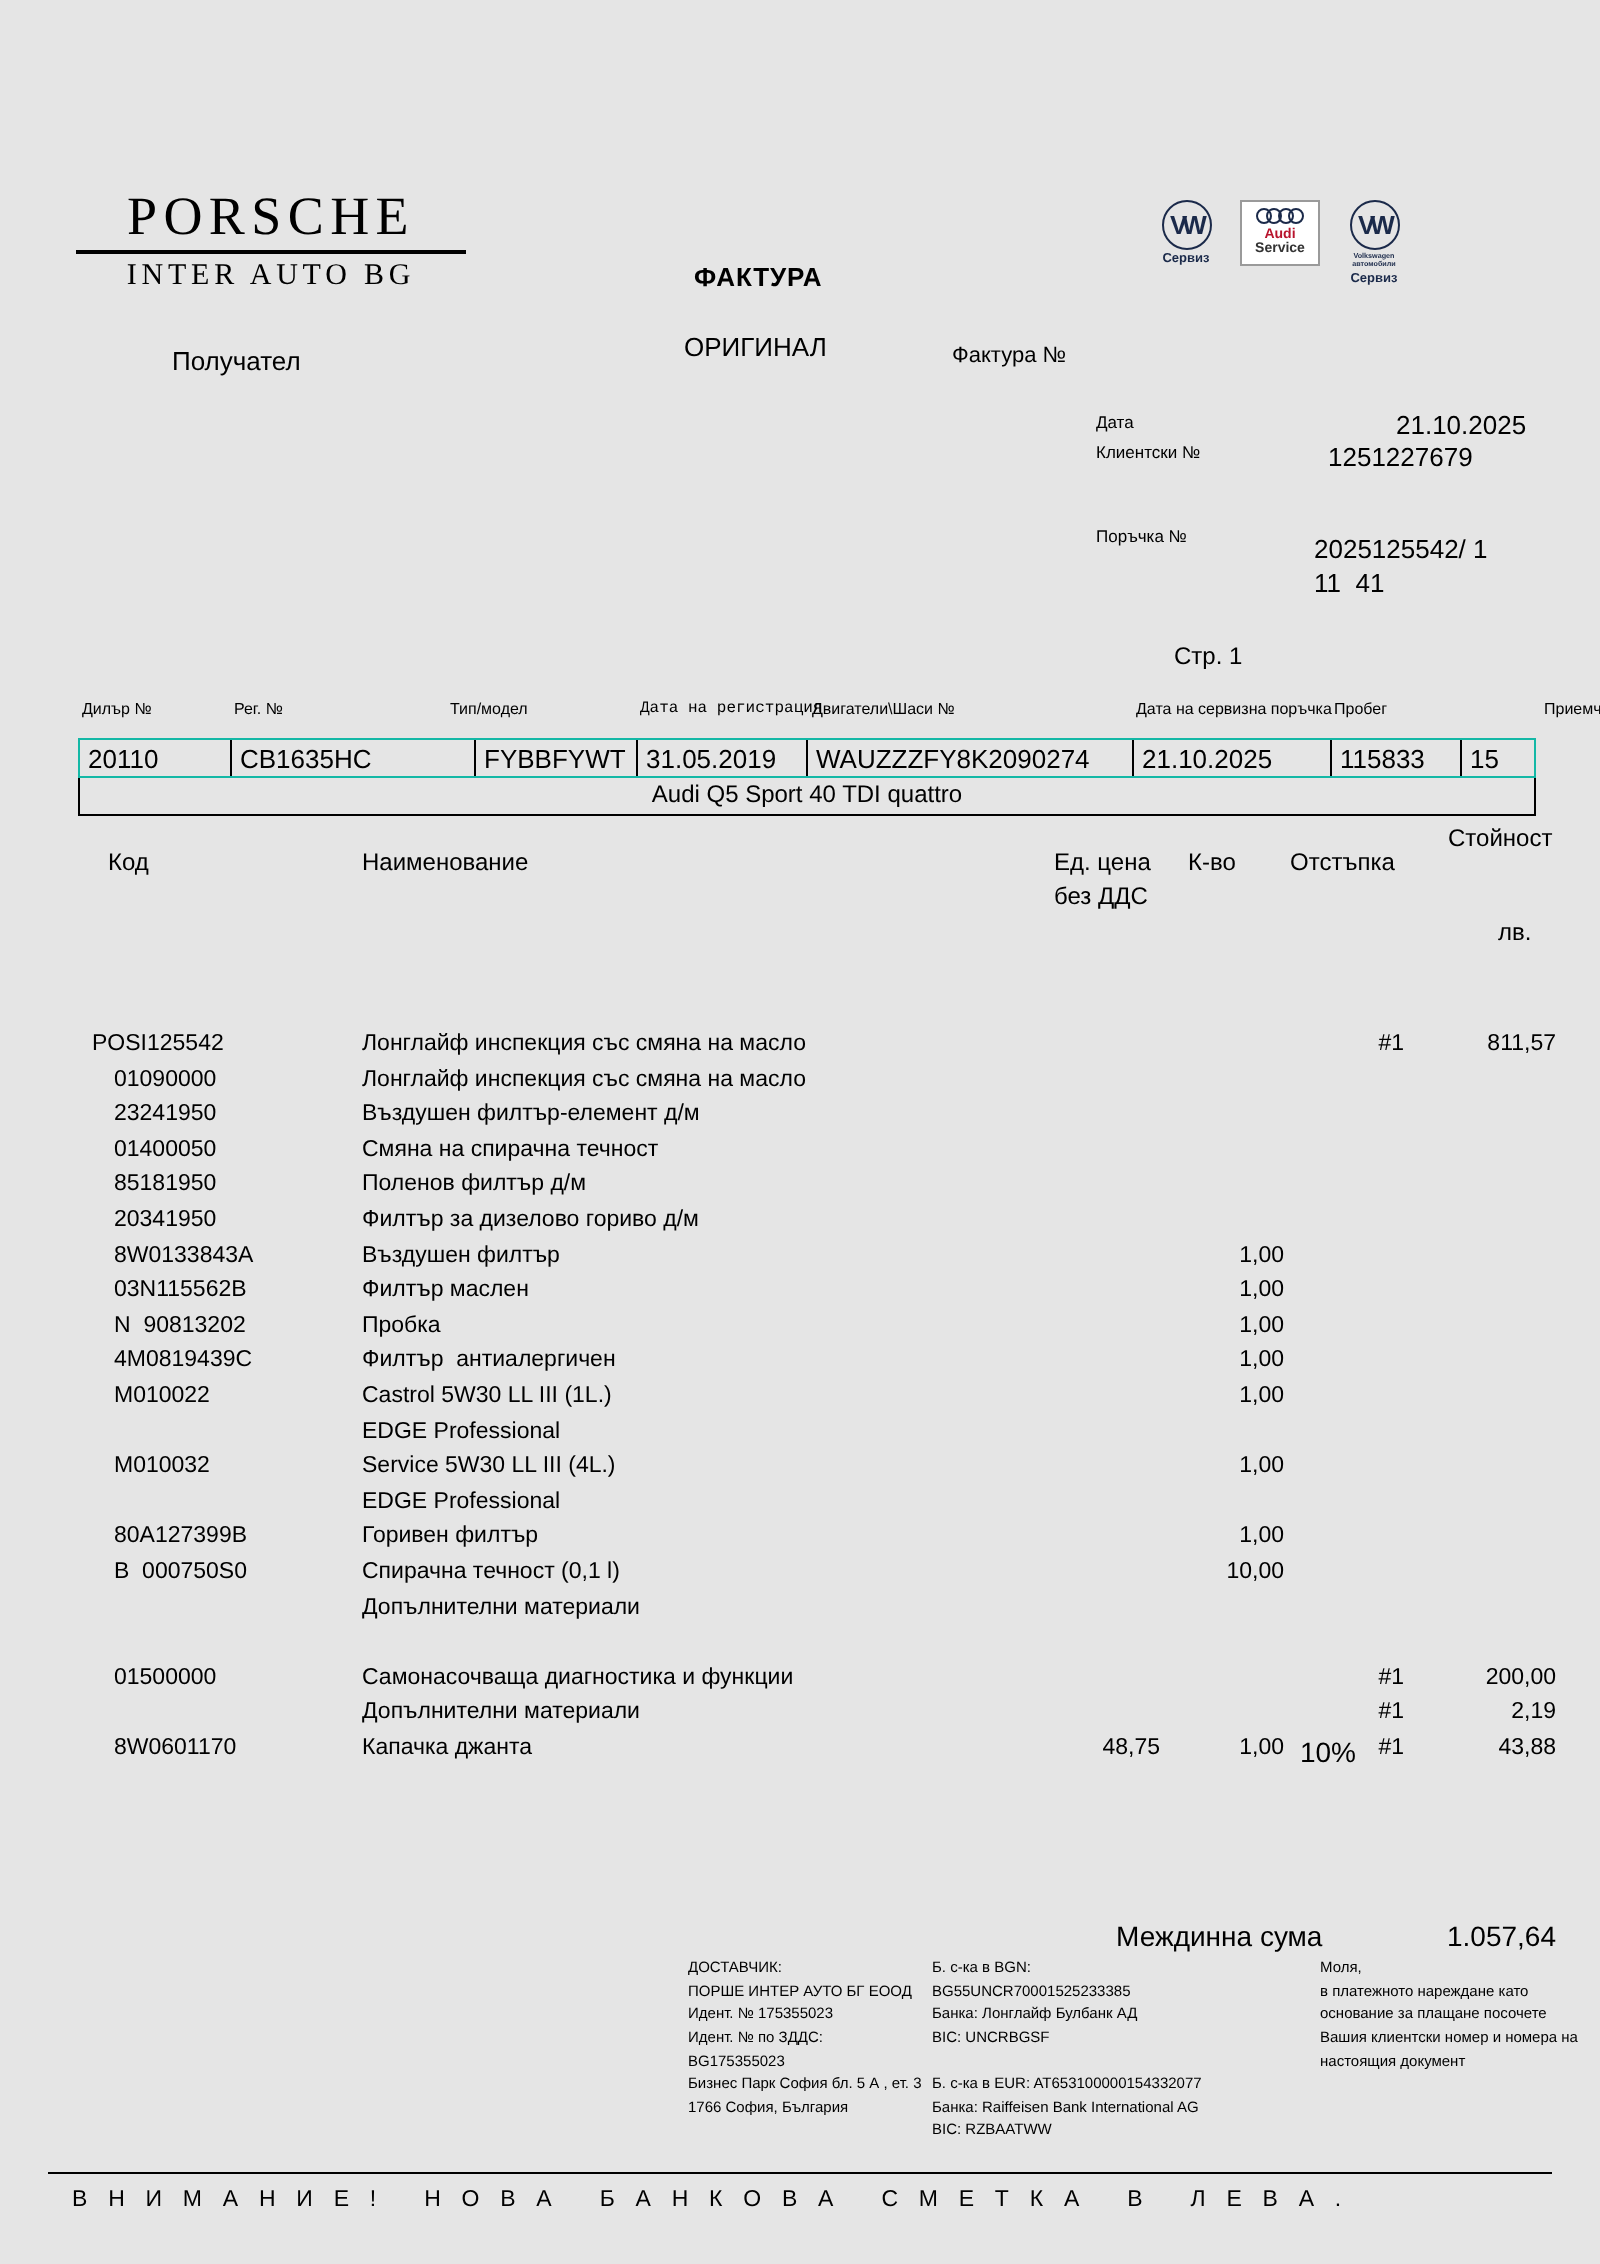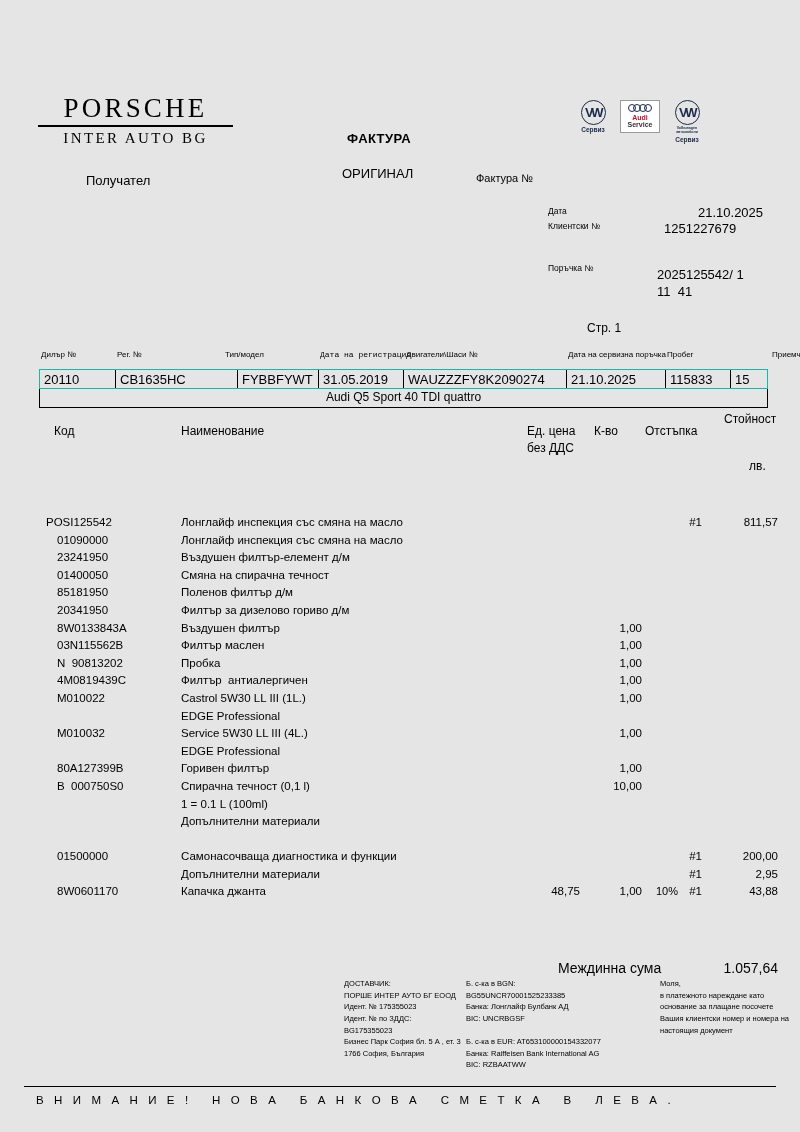--- a/index.html
+++ b/index.html
@@ -171,21 +171,21 @@
   #items-head .hd { position: absolute; font-size: 12px; }
 
   
   #items { position: absolute; left: 0; top: 516px; width: 800px; }
   .irow { position: relative; height: 17.6px; }
   .irow .code  { position: absolute; left: 46px; width: 120px; font-size: 11.5px; white-space: pre; }
   .irow .code.indent { left: 57px; }
   .irow .name  { position: absolute; left: 181px; font-size: 11.5px; white-space: pre; }
   .irow .price { position: absolute; left: 500px; width: 80px; text-align: right; font-size: 11.5px; }
   .irow .qty   { position: absolute; left: 578px; width: 64px; text-align: right; font-size: 11.5px; }
-  .irow .disc  { position: absolute; left: 640px; width: 38px; text-align: right; font-size: 11px; }
+  .irow .disc  { position: absolute; left: 640px; width: 38px; text-align: right; font-size: 14px; }
   .irow .tax   { position: absolute; left: 676px; width: 26px; text-align: right; font-size: 11.5px; }
   .irow .total { position: absolute; left: 706px; width: 72px; text-align: right; font-size: 11.5px; }
 
   
   #subtotal-label { left: 558px; top: 960px; font-size: 14px; }
   #subtotal-value { left: 707px; top: 960px; font-size: 14px; width: 71px; text-align: right; }
 
   
   .fcol { position: absolute; top: 978px; font-size: 7.5px; line-height: 1.55; white-space: pre-line; }
   #fcol-supplier { left: 344px; width: 118px; }
@@ -437,62 +437,53 @@
         <div class="code indent">B  000750S0</div>
         <div class="name">Спирачна течност (0,1 l)</div>
         <div class="price"></div>
         <div class="qty">10,00</div>
         <div class="disc"></div>
         <div class="tax"></div>
         <div class="total"></div>
       </div>
       <div class="irow">
         <div class="code indent"></div>
-        <div class="name">1 = 0.1 L (100ml)</div>
-        <div class="price"></div>
-        <div class="qty"></div>
-        <div class="disc"></div>
-        <div class="tax"></div>
-        <div class="total"></div>
+        <div class="name">Допълнителни материали</div>
+        <div class="price"></div>
+        <div class="qty"></div>
+        <div class="disc"></div>
+        <div class="tax"></div>
+        <div class="total"></div>
+      </div>
+      <div class="irow">
+        <div class="code indent"></div>
+        <div class="name"></div>
+        <div class="price"></div>
+        <div class="qty"></div>
+        <div class="disc"></div>
+        <div class="tax"></div>
+        <div class="total"></div>
+      </div>
+      <div class="irow">
+        <div class="code indent">01500000</div>
+        <div class="name">Самонасочваща диагностика и функции</div>
+        <div class="price"></div>
+        <div class="qty"></div>
+        <div class="disc"></div>
+        <div class="tax">#1</div>
+        <div class="total">200,00</div>
       </div>
       <div class="irow">
         <div class="code indent"></div>
         <div class="name">Допълнителни материали</div>
         <div class="price"></div>
         <div class="qty"></div>
         <div class="disc"></div>
-        <div class="tax"></div>
-        <div class="total"></div>
-      </div>
-      <div class="irow">
-        <div class="code indent"></div>
-        <div class="name"></div>
-        <div class="price"></div>
-        <div class="qty"></div>
-        <div class="disc"></div>
-        <div class="tax"></div>
-        <div class="total"></div>
-      </div>
-      <div class="irow">
-        <div class="code indent">01500000</div>
-        <div class="name">Самонасочваща диагностика и функции</div>
-        <div class="price"></div>
-        <div class="qty"></div>
-        <div class="disc"></div>
         <div class="tax">#1</div>
-        <div class="total">200,00</div>
-      </div>
-      <div class="irow">
-        <div class="code indent"></div>
-        <div class="name">Допълнителни материали</div>
-        <div class="price"></div>
-        <div class="qty"></div>
-        <div class="disc"></div>
-        <div class="tax">#1</div>
-        <div class="total">2,95</div>
+        <div class="total">2,19</div>
       </div>
       <div class="irow">
         <div class="code indent">8W0601170</div>
         <div class="name">Капачка джанта</div>
         <div class="price">48,75</div>
         <div class="qty">1,00</div>
         <div class="disc">10%</div>
         <div class="tax">#1</div>
         <div class="total">43,88</div>
       </div>

